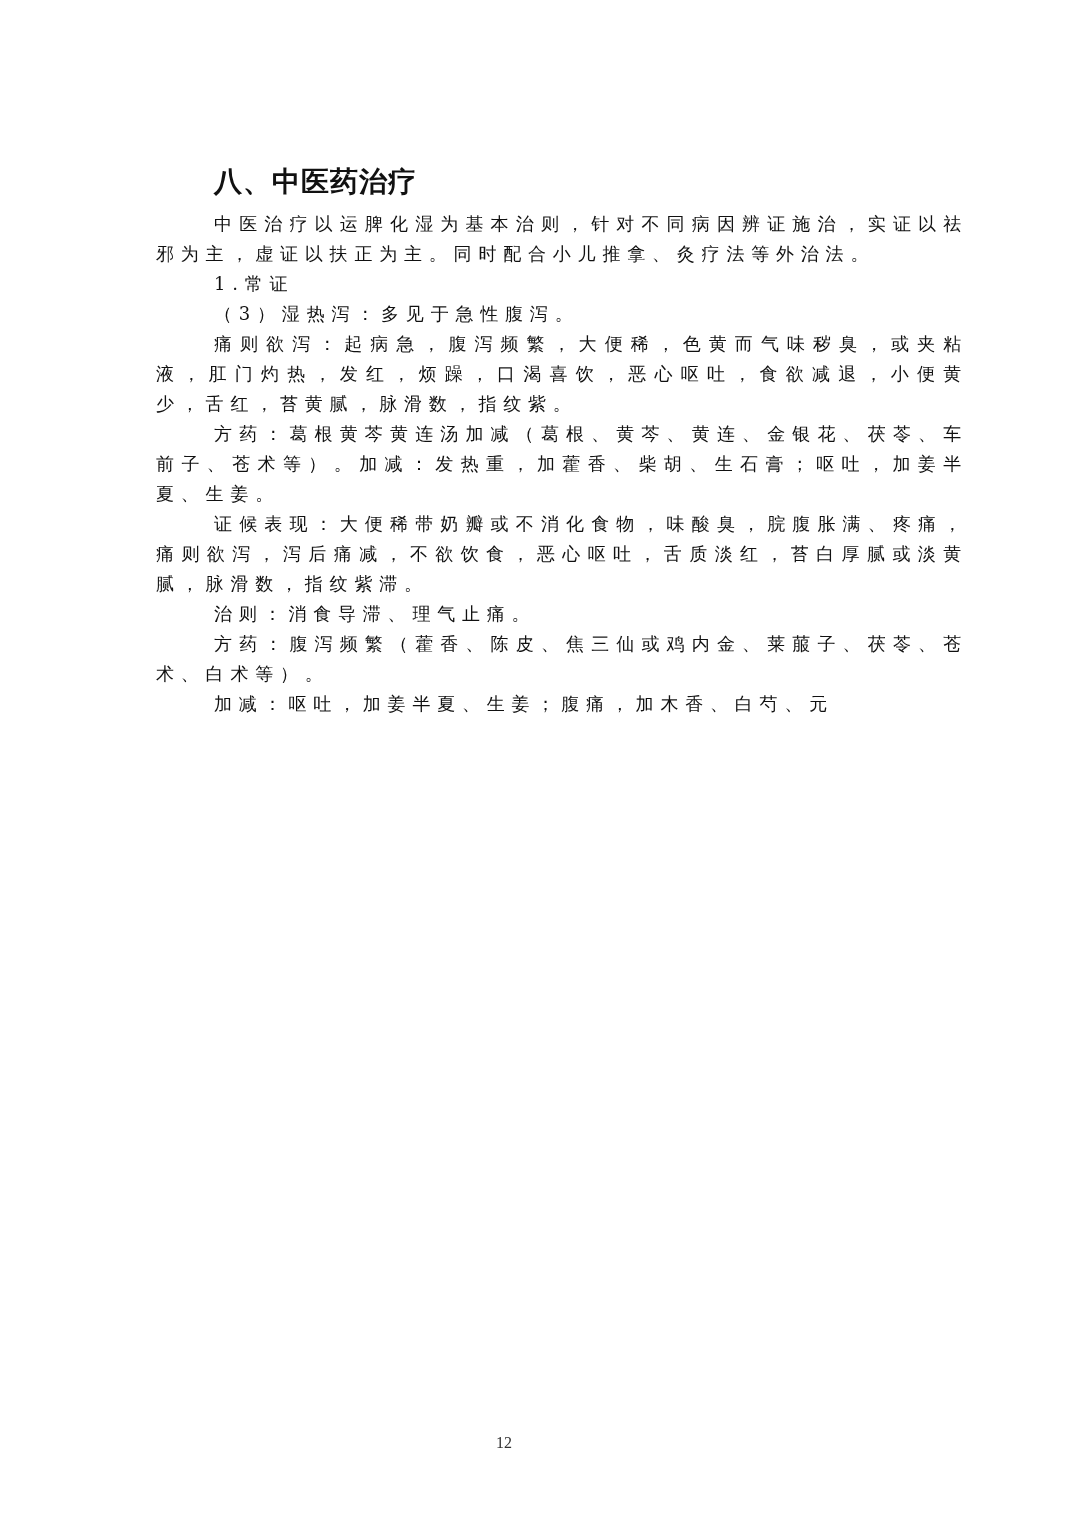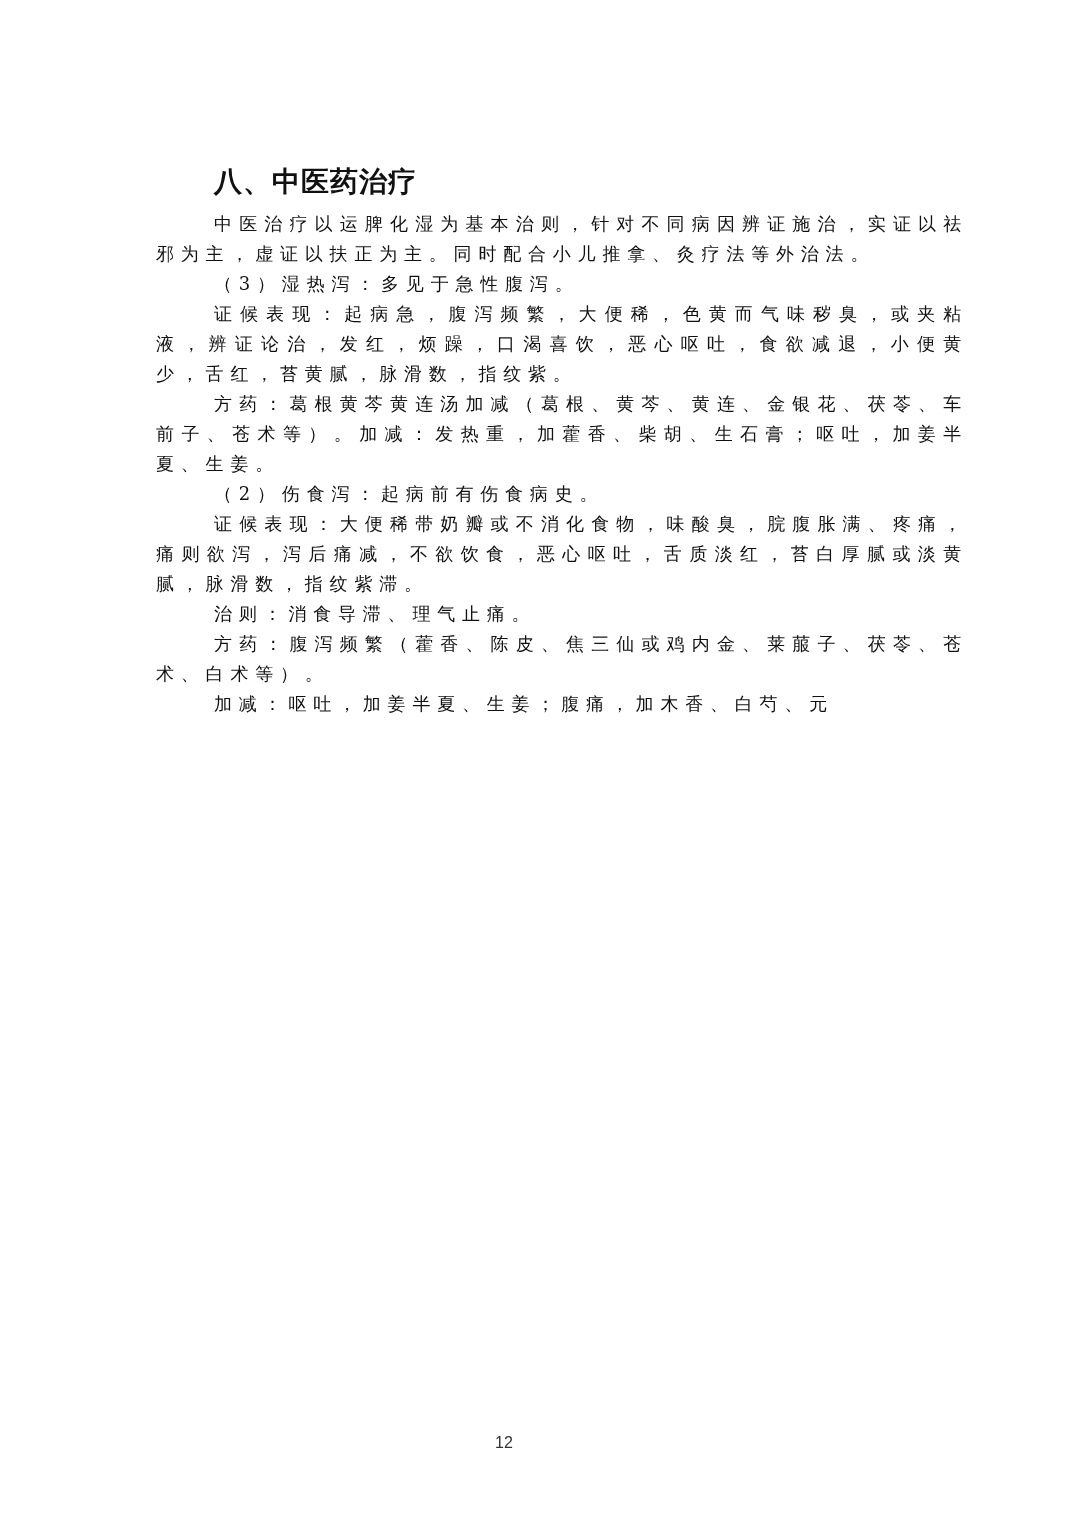--- a/index.html
+++ b/index.html
@@ -48,35 +48,35 @@
       text-align: justify;
       text-align-last: left;
       word-break: break-all;
     }
     .page-number {
       position: absolute;
       left: 0;
       width: 976px;
       top: 1434px;
       text-align: center;
-      font-family: Liberation Sans, sans-serif;
+      font-family: Liberation Serif, serif;
       font-size: 16px;
       color: #333333;
     }
   </style>
 </head>
 <body>
 
 <div class="page">
   <div class="content">
     <h2 class="heading">八、中医药治疗</h2>
     <p class="para">中医治疗以运脾化湿为基本治则，针对不同病因辨证施治，实证以祛邪为主，虚证以扶正为主。同时配合小儿推拿、灸疗法等外治法。</p>
+    <p class="para">1.常证</p>
     <p class="para">（3）湿热泻：多见于急性腹泻。</p>
-    <p class="para">证候表现：起病急，腹泻频繁，大便稀，色黄而气味秽臭，或夹粘液，辨证论治，发红，烦躁，口渴喜饮，恶心呕吐，食欲减退，小便黄少，舌红，苔黄腻，脉滑数，指纹紫。</p>
+    <p class="para">痛则欲泻：起病急，腹泻频繁，大便稀，色黄而气味秽臭，或夹粘液，肛门灼热，发红，烦躁，口渴喜饮，恶心呕吐，食欲减退，小便黄少，舌红，苔黄腻，脉滑数，指纹紫。</p>
     <p class="para">方药：葛根黄芩黄连汤加减（葛根、黄芩、黄连、金银花、茯苓、车前子、苍术等）。加减：发热重，加藿香、柴胡、生石膏；呕吐，加姜半夏、生姜。</p>
-    <p class="para">（2）伤食泻：起病前有伤食病史。</p>
     <p class="para">证候表现：大便稀带奶瓣或不消化食物，味酸臭，脘腹胀满、疼痛，痛则欲泻，泻后痛减，不欲饮食，恶心呕吐，舌质淡红，苔白厚腻或淡黄腻，脉滑数，指纹紫滞。</p>
     <p class="para">治则：消食导滞、理气止痛。</p>
     <p class="para">方药：腹泻频繁（藿香、陈皮、焦三仙或鸡内金、莱菔子、茯苓、苍术、白术等）。</p>
     <p class="para">加减：呕吐，加姜半夏、生姜；腹痛，加木香、白芍、元</p>
   </div>
   <div class="page-number">12</div>
 </div>
 
 </body></html>

